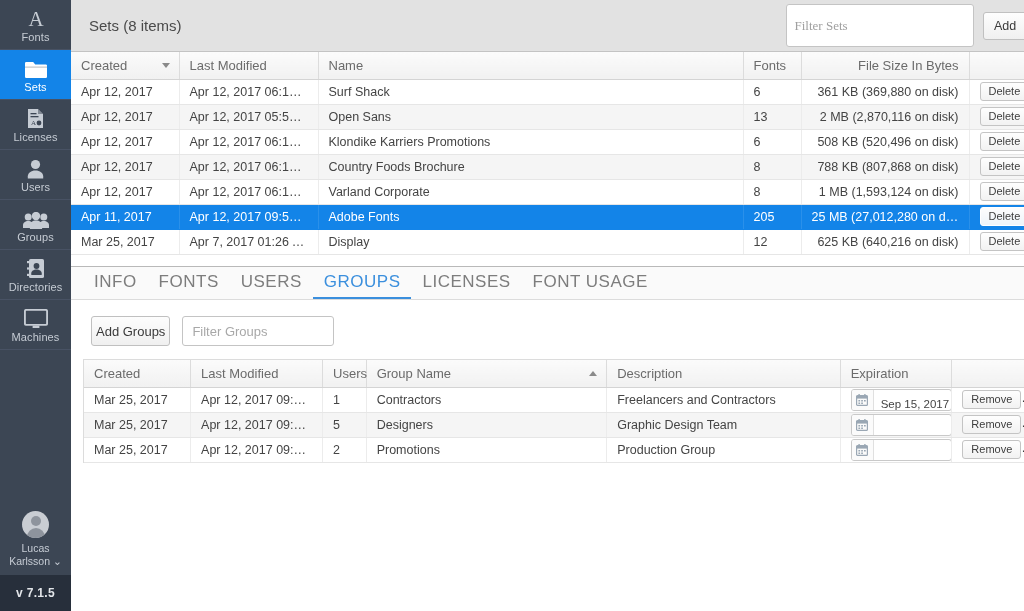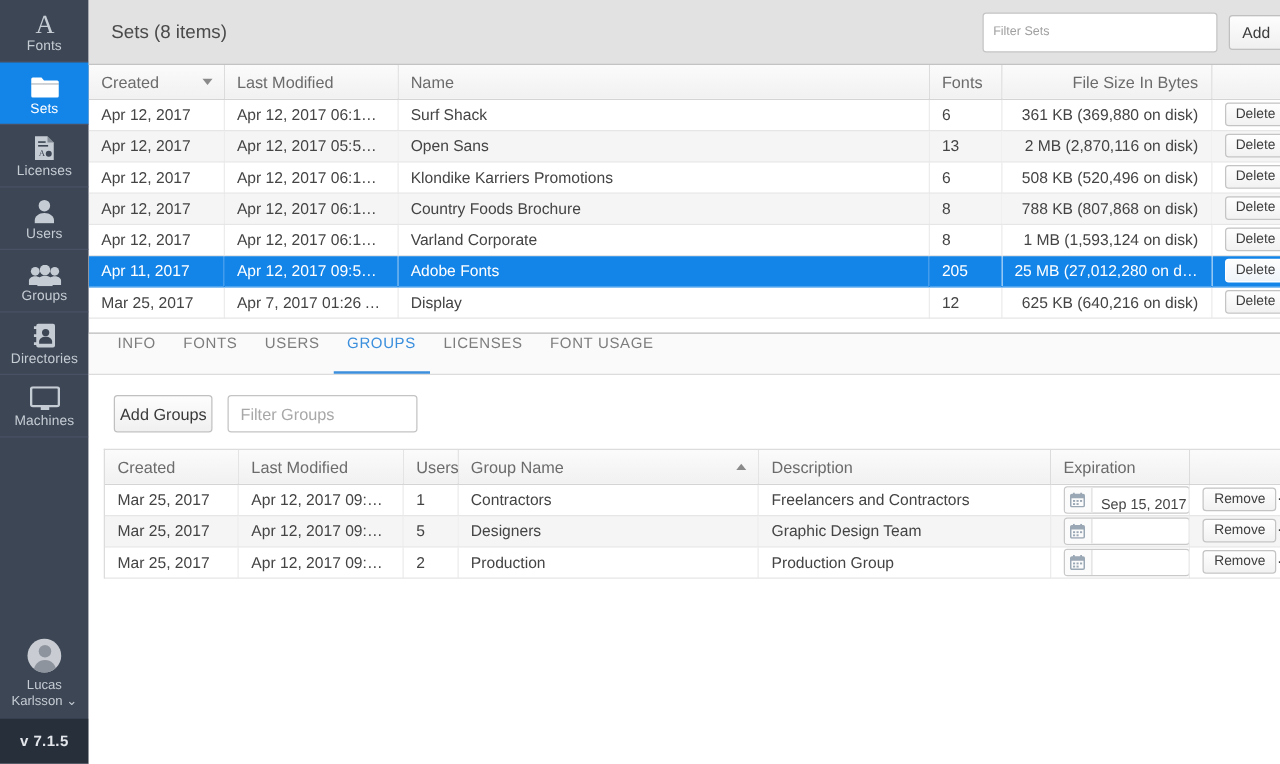--- a/index.html
+++ b/index.html
@@ -63,25 +63,25 @@
   #topbar {
     height: 52px; background: #e2e2e2;
     border-bottom: 1px solid #c3c3c3;
     display: flex; align-items: center;
     padding: 0 12px 0 18px;
     flex: 0 0 52px;
   }
   #page-title { font-size: 15px; color: #4a4a4a; }
   .grow { flex: 1 1 auto; }
   #filter-sets {
-    width: 188px; height: 32px;
+    width: 188px; height: 43px;
     border: 1px solid #c4c4c4; border-radius: 3px;
     background: #fff; padding: 0 8px;
-    font-size: 10px; color: #333;
-    font-family: Liberation Sans, sans-serif;
+    font-size: 13px; color: #333;
+    font-family: Liberation Serif, serif;
     outline: none;
   }
   #filter-sets::placeholder { color: #a0a0a0; }
   #add-btn {
     margin-left: 9px; height: 28px; min-width: 45px;
     border: 1px solid #c0c0c0; border-radius: 3px;
     background: linear-gradient(#fdfdfd,#f0f0f0);
     font-size: 12.5px; color: #3a3a3a; cursor: pointer;
     font-family: "Liberation Sans", sans-serif;
     padding: 0 10px;
@@ -122,22 +122,22 @@
   tr.sel .mini-btn { border-color: #fff; background: linear-gradient(#fdfdfd,#eef4fa); }
   td.actcell { text-align: center; padding: 0; }
 
   
   #tabbar {
     height: 33px; flex: 0 0 33px;
     background: #fafafa; border-bottom: 1px solid #dcdcdc;
     display: flex; align-items: stretch; padding-left: 12px;
   }
   .tab {
-    display: flex; align-items: flex-start;
-    padding: 0 11px; font-size: 12px; letter-spacing: .5px;
+    display: flex; align-items: center;
+    padding: 0 11px; font-size: 17px; letter-spacing: .5px;
     color: #7d7d7d; cursor: pointer;
     border-bottom: 2px solid transparent;
   }
   .tab.active { color: #3b8fdd; border-bottom-color: #3b8fdd; }
 
   
   #groups-panel { flex: 1 1 auto; padding: 16px 12px 0 12px; background: #fff; }
   #groups-toolbar { display: flex; align-items: center; margin-bottom: 13px; padding-left: 8px; }
   #add-groups-btn {
     height: 30px; border: 1px solid #c0c0c0; border-radius: 3px;
@@ -447,21 +447,21 @@
                       </svg>
                     </span>
                     <span class="dval"></span>
                   </span></td>
                 <td class="actcell"><button class="mini-btn">Remove</button></td>
               </tr>
               <tr>
                 <td>Mar 25, 2017</td>
                 <td>Apr 12, 2017 09:58 PM</td>
                 <td class="num">2</td>
-                <td>Production</td>
+                <td>Promotions</td>
                 <td>Production Group</td>
                 <td class="datecell"><span class="date-field">
                     <span class="cal">
                       <svg width="12" height="12" viewBox="0 0 12 12">
                         <rect x="0.6" y="1.6" width="10.8" height="9.8" rx="1" fill="none" stroke="#9aa7b4" stroke-width="1.2"></rect>
                         <rect x="0.6" y="1.6" width="10.8" height="3" fill="#9aa7b4"></rect>
                         <rect x="2.4" y="0" width="1.4" height="2.6" fill="#9aa7b4"></rect>
                         <rect x="8.2" y="0" width="1.4" height="2.6" fill="#9aa7b4"></rect>
                         <rect x="2.4" y="6" width="1.7" height="1.5" fill="#9aa7b4"></rect>
                         <rect x="5.2" y="6" width="1.7" height="1.5" fill="#9aa7b4"></rect>

